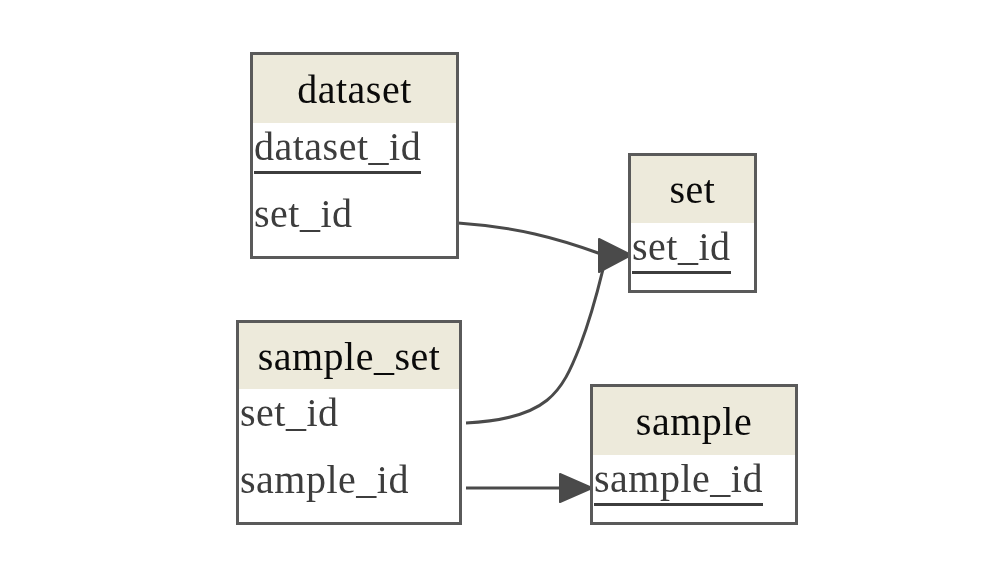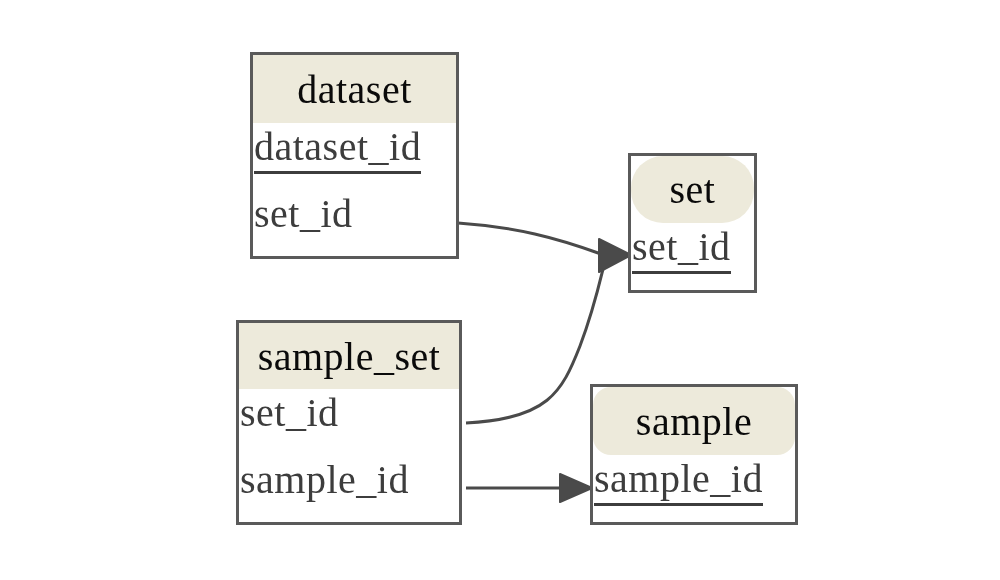--- a/index.html
+++ b/index.html
@@ -54,25 +54,25 @@
     white-space: nowrap;
   }
   .entity .row .fname { padding-bottom: 1px; }
   .entity .row.pk .fname {
     border-bottom: 3px solid var(--field-col);
   }
   
   .e-dataset    { left: 250px; top:  52px; width: 209px; height: 207px; }
   .e-dataset .hdr    { height: 68px; }
   .e-set        { left: 628px; top: 153px; width: 129px; height: 140px; }
-  .e-set .hdr        { height: 67px; border-radius: 32px; }
+  .e-set .hdr        { height: 67px; }
   .e-sample_set { left: 236px; top: 320px; width: 226px; height: 205px; }
   .e-sample_set .hdr { height: 66px; }
   .e-sample     { left: 590px; top: 384px; width: 208px; height: 141px; }
-  .e-sample .hdr     { height: 68px; border-radius: 18px; }
+  .e-sample .hdr     { height: 68px; }
 </style>
 </head>
 <body>
 
 <div class="canvas">
 
   <svg class="edges" viewBox="0 0 1000 580" xmlns="http://www.w3.org/2000/svg">
     <path d="M 458 223 C 516 227 557 238 601 254" fill="none" stroke="#4a4a4a" stroke-width="3"></path>
     <path d="M 466 423 C 548 419 562 392 580 346 C 594 309 600 281 605 261" fill="none" stroke="#4a4a4a" stroke-width="3"></path>
     <polygon points="599,239 631,255 599,272" fill="#4a4a4a" stroke="#4a4a4a" stroke-width="2" stroke-linejoin="round"></polygon>

